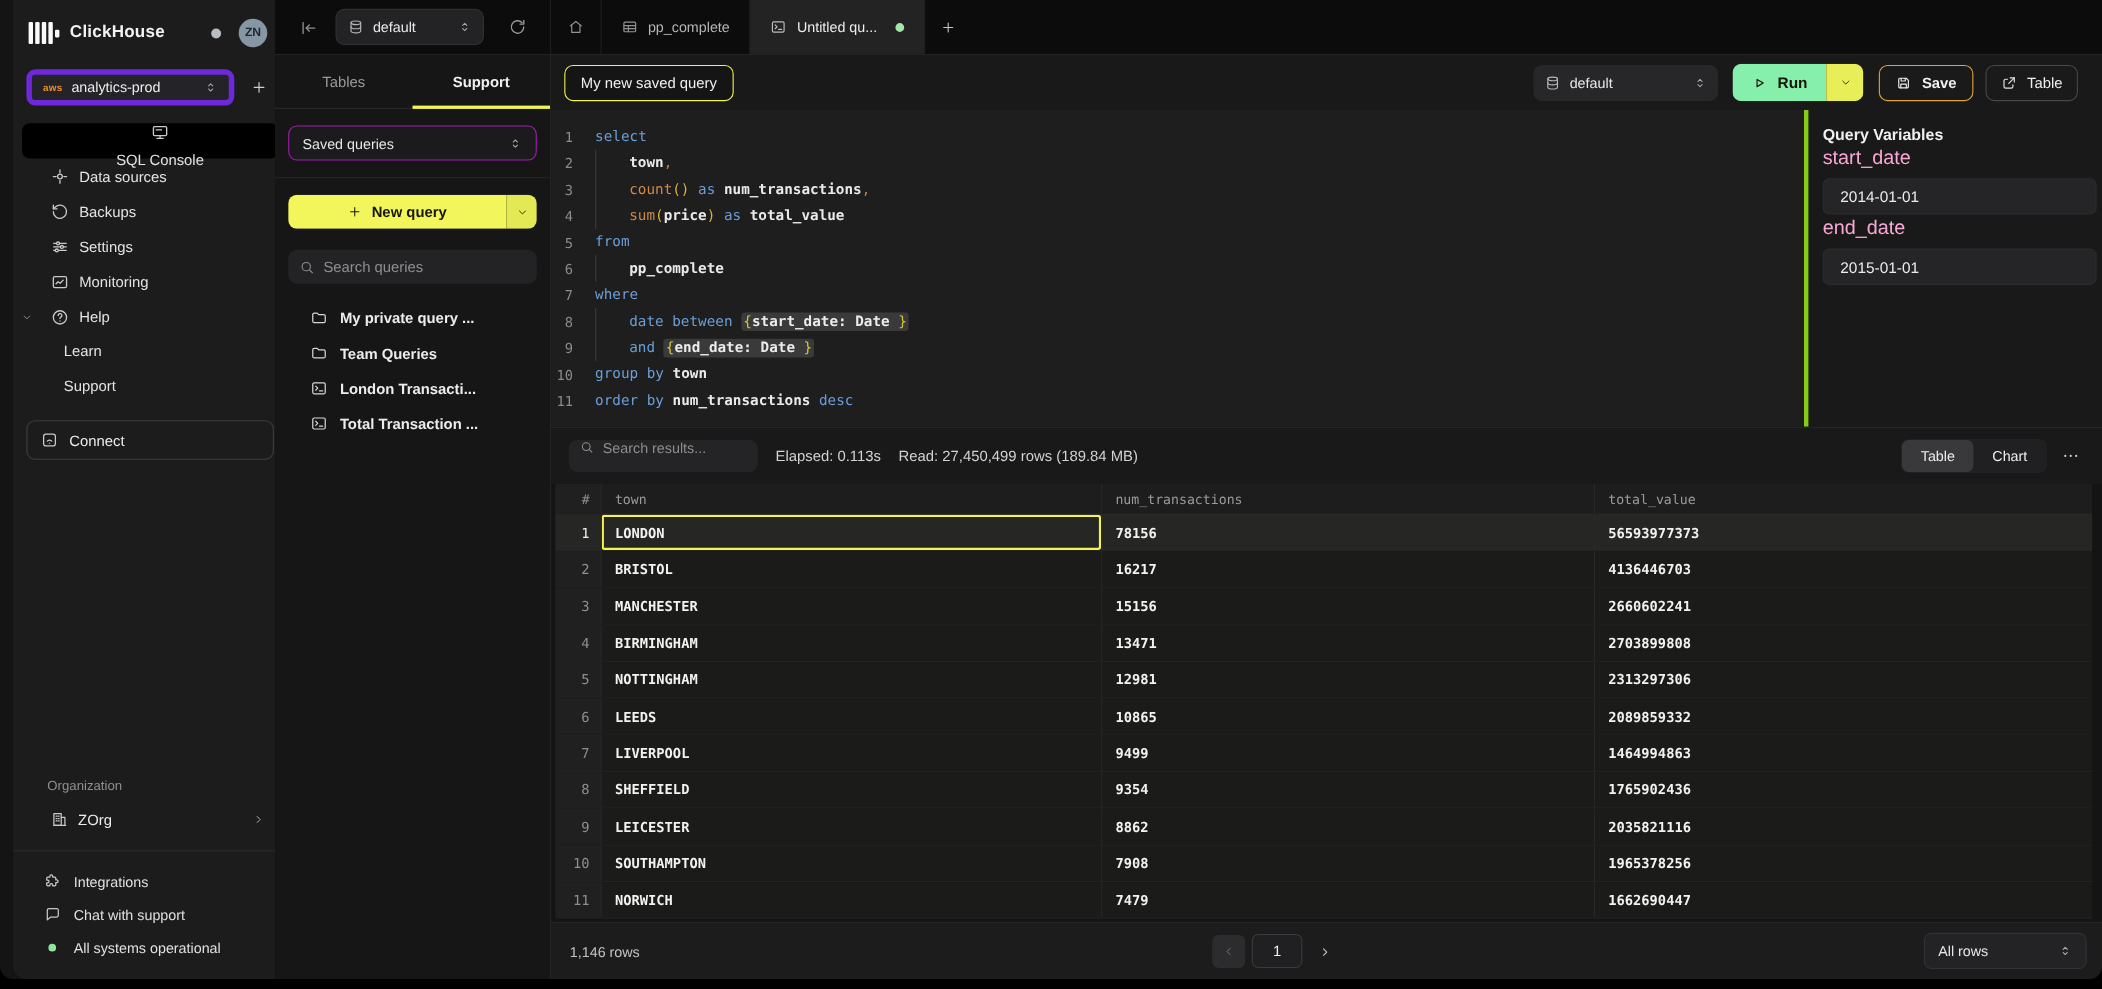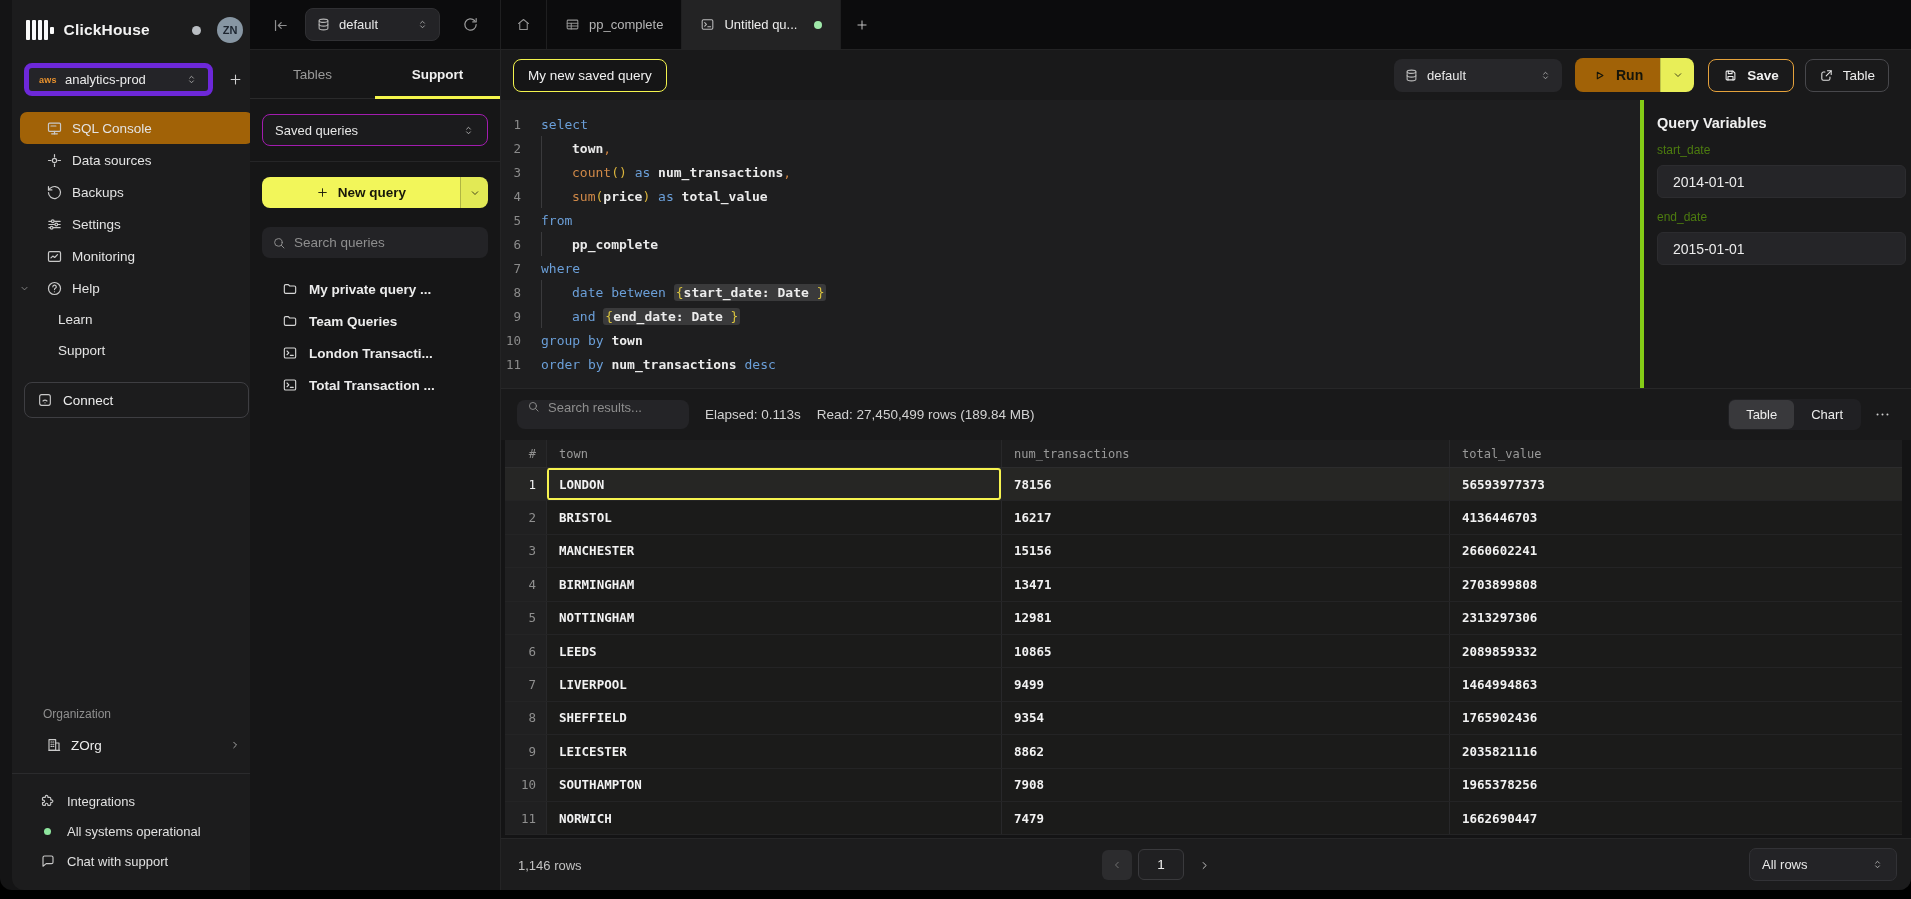--- a/index.html
+++ b/index.html
@@ -38,21 +38,21 @@
   .workspace-row { display:flex; align-items:center; gap:8px; margin:17px 12px 0 12px; }
   .ws-select { flex:1; height:33px; background:#242428; border:5px solid #6d28d9; border-radius:8px; display:flex; align-items:center; padding:0 10px; gap:8px; }
   .aws-mark { color:#e8912d; font-size:9px; font-weight:700; letter-spacing:.3px; }
   .ws-select .lbl { font-size:13px; color:#ececec; }
   .ws-select .ud { margin-left:auto; width:13px; height:13px; color:#a8a8a8; }
   .ws-plus { width:28px; height:28px; display:flex; align-items:center; justify-content:center; color:#d0d0d0; }
   .ws-plus .ic { width:15px; height:15px; }
   .nav { margin-top:16px; }
   .nav-item { position:relative; height:32px; margin:0 8px; padding:0 8px 0 26px; display:flex; align-items:center; gap:9px; border-radius:7px; font-size:13.5px; color:#e3e3e3; }
   .nav-item .ic { width:17px; height:17px; color:#c9c9c9; }
-  .nav-item.active { background:#a16207; }
+  .nav-item.active { background:#000000;flex-direction:column; }
   .nav-item .caret { position:absolute; left:-1px; width:11px; height:11px; color:#9a9a9a; }
   .nav-sub { height:31px; padding-left:46px; display:flex; align-items:center; font-size:13.5px; color:#e3e3e3; }
   .connect-btn { margin:16px 12px 0 12px; height:36px; border:1px solid #3e3e42; border-radius:8px; display:flex; align-items:center; gap:10px; padding:0 12px; font-size:13.5px; color:#ececec; }
   .connect-btn .ic { width:16px; height:16px; color:#c9c9c9; }
   .sb-bottom { position:absolute; left:0; right:0; bottom:0; padding-bottom:14px; }
   .org-label { margin:0 0 8px 31px; font-size:12px; color:#8f8f8f; }
   .org-row { height:32px; margin:0 8px; padding:0 12px 0 26px; display:flex; align-items:center; gap:9px; font-size:13.5px; color:#ececec; }
   .org-row .ic { width:16px; height:16px; color:#c9c9c9; }
   .org-row .chev { margin-left:auto; width:12px; height:12px; color:#bbbbbb; }
   .sb-divider { border-top:1px solid #2b2b2d; margin-top:12px; }
@@ -87,21 +87,21 @@
 
   
   .main-header { position:absolute; left:501px; top:50px; right:0; height:50px; background:#19191a; display:flex; align-items:center; padding:0 22px 0 12px; }
   .query-name-chip { height:33px; background:#151516; border:1.5px solid #f2f34d; border-radius:8px; display:flex; align-items:center; padding:0 14px; font-size:13.5px; color:#f0f0f0; }
   .mh-spacer { flex:1; }
   .db-select { width:168px; height:33px; background:#27272a; border-radius:8px; display:flex; align-items:center; padding:0 10px; gap:8px; }
   .db-select .ic { width:15px; height:15px; color:#b9b9b9; }
   .db-select .lbl { font-size:13px; color:#e9e9e9; }
   .db-select .ud { margin-left:auto; width:13px; height:13px; color:#a8a8a8; }
   .run-btn { margin-left:13px; height:34px; border-radius:8px; display:flex; overflow:hidden; }
-  .run-main { display:flex; align-items:center; gap:9px; padding:0 17px; background:#a16207; }
+  .run-main { display:flex; align-items:center; gap:9px; padding:0 17px; background:#86efac; }
   .run-main .ic { width:15px; height:15px; color:#15150a; }
   .run-main .lbl { font-size:14px; font-weight:700; color:#15150a; }
   .run-chev { width:34px; background:#e8ee58; border-left:1px solid rgba(0,0,0,.18); display:flex; align-items:center; justify-content:center; }
   .run-chev .ic { width:12px; height:12px; color:#2a2a12; }
   .save-btn { margin-left:14px; height:33px; background:#1a1a1b; border:1.5px solid #e5a23c; border-radius:8px; display:flex; align-items:center; gap:9px; padding:0 14px; }
   .save-btn .ic { width:15px; height:15px; color:#ececec; }
   .save-btn .lbl { font-size:13.5px; font-weight:600; color:#f0f0f0; }
   .share-btn { margin-left:11px; height:33px; background:#1a1a1b; border:1px solid #48484c; border-radius:8px; display:flex; align-items:center; gap:9px; padding:0 13px; }
   .share-btn .ic { width:15px; height:15px; color:#e3e3e3; }
   .share-btn .lbl { font-size:13.5px; color:#ededed; }
@@ -114,21 +114,21 @@
   .code-content span { white-space:pre; }
   .kw { color:#6b9fd8; } .id { color:#eaeaea; font-weight:700; } .fn { color:#d08948; }
   .par { color:#d9b33c; } .pun { color:#c77f3f; }
   .ind { display:inline-block; width:31px; height:100%; border-left:1px solid #3a3a3c; }
   .chip { background:#3a3a3b; border-radius:3px; padding:1px 2px; color:#ececec; font-weight:700; }
   .chip .brace { color:#d9c33e; font-weight:400; }
 
   
   .variables { position:absolute; left:1640px; top:100px; width:271px; height:288px; background:#19191a; border-left:4px solid #84cc16; padding:15px 9px 0 13px; }
   .vars-title { font-size:14.5px; font-weight:700; color:#f0f0f0; }
-  .var-label { margin-top:12px; font-size:12px; color:#4d7c0f; }
+  .var-label { margin-top:2px; font-size:18px; color:#f9a8d4; }
   .var-input { margin-top:8px; width:249px; height:33px; background:#252528; border:1px solid #2c2c2f; border-radius:6px; padding:0 15px; color:#ececec; font-size:14px; font-family:"Liberation Sans",sans-serif; outline:none; }
 
   
   .results-toolbar { position:absolute; left:501px; top:388px; right:0; height:52px; background:#19191a; border-top:1px solid #272728; display:flex; align-items:center; padding:0 20px 0 16px; }
   .rt-search { width:172px; height:29px; background:#242427; border-radius:8px; display:flex; align-items:flex-start; padding:0 10px; gap:8px; }
   .rt-search .ic { width:13px; height:13px; color:#8e8e8e; }
   .rt-search input { background:transparent; border:none; outline:none; color:#cfcfcf; font-size:13px; width:100%; font-family:"Liberation Sans",sans-serif; }
   .rt-search input::placeholder { color:#8e8e8e; }
   .rt-stat { margin-left:16px; font-size:13.5px; color:#d2d2d2; }
   .rt-spacer { flex:1; }
@@ -299,30 +299,30 @@
       <div class="sb-foot" id="sidebar-footer">
           <div class="sb-foot-item">
             <span class="ic">
               <svg viewBox="0 0 24 24" fill="none" stroke="currentColor" stroke-width="1.7" stroke-linecap="round" stroke-linejoin="round">
                 <path d="M9.8 3.5a1.8 1.8 0 0 0-1.8 1.8v1.2H5.2a1.5 1.5 0 0 0-1.5 1.5v2.6H5a1.9 1.9 0 1 1 0 3.8H3.7V17a1.5 1.5 0 0 0 1.5 1.5h2.8v-1.3a1.9 1.9 0 1 1 3.8 0v1.3h2.8a1.5 1.5 0 0 0 1.5-1.5v-2.8h1.3a1.9 1.9 0 1 0 0-3.8h-1.3V8a1.5 1.5 0 0 0-1.5-1.5h-2.8V5.3a1.8 1.8 0 0 0-1.8-1.8z"></path>
               </svg>
             </span>
             <span>Integrations</span>
           </div>
           <div class="sb-foot-item">
-            <span class="status-dot"></span>
-            <span>All systems operational</span>
-          </div>
-          <div class="sb-foot-item">
             <span class="ic">
               <svg viewBox="0 0 24 24" fill="none" stroke="currentColor" stroke-width="1.7" stroke-linecap="round" stroke-linejoin="round">
                 <path d="M4.5 6.8a2.3 2.3 0 0 1 2.3-2.3h10.4a2.3 2.3 0 0 1 2.3 2.3v6.9a2.3 2.3 0 0 1-2.3 2.3H9.3l-4.8 3.8z"></path>
               </svg>
             </span>
             <span>Chat with support</span>
+          </div>
+          <div class="sb-foot-item">
+            <span class="status-dot"></span>
+            <span>All systems operational</span>
           </div>
         </div>
     </div>
   </div>
 
   <div class="topbar">
     <span class="ic tb-back">
         <svg viewBox="0 0 24 24" fill="none" stroke="currentColor" stroke-width="1.7" stroke-linecap="round" stroke-linejoin="round">
           <path d="M5 5v14"></path>
           <path d="M20 12H9"></path>

